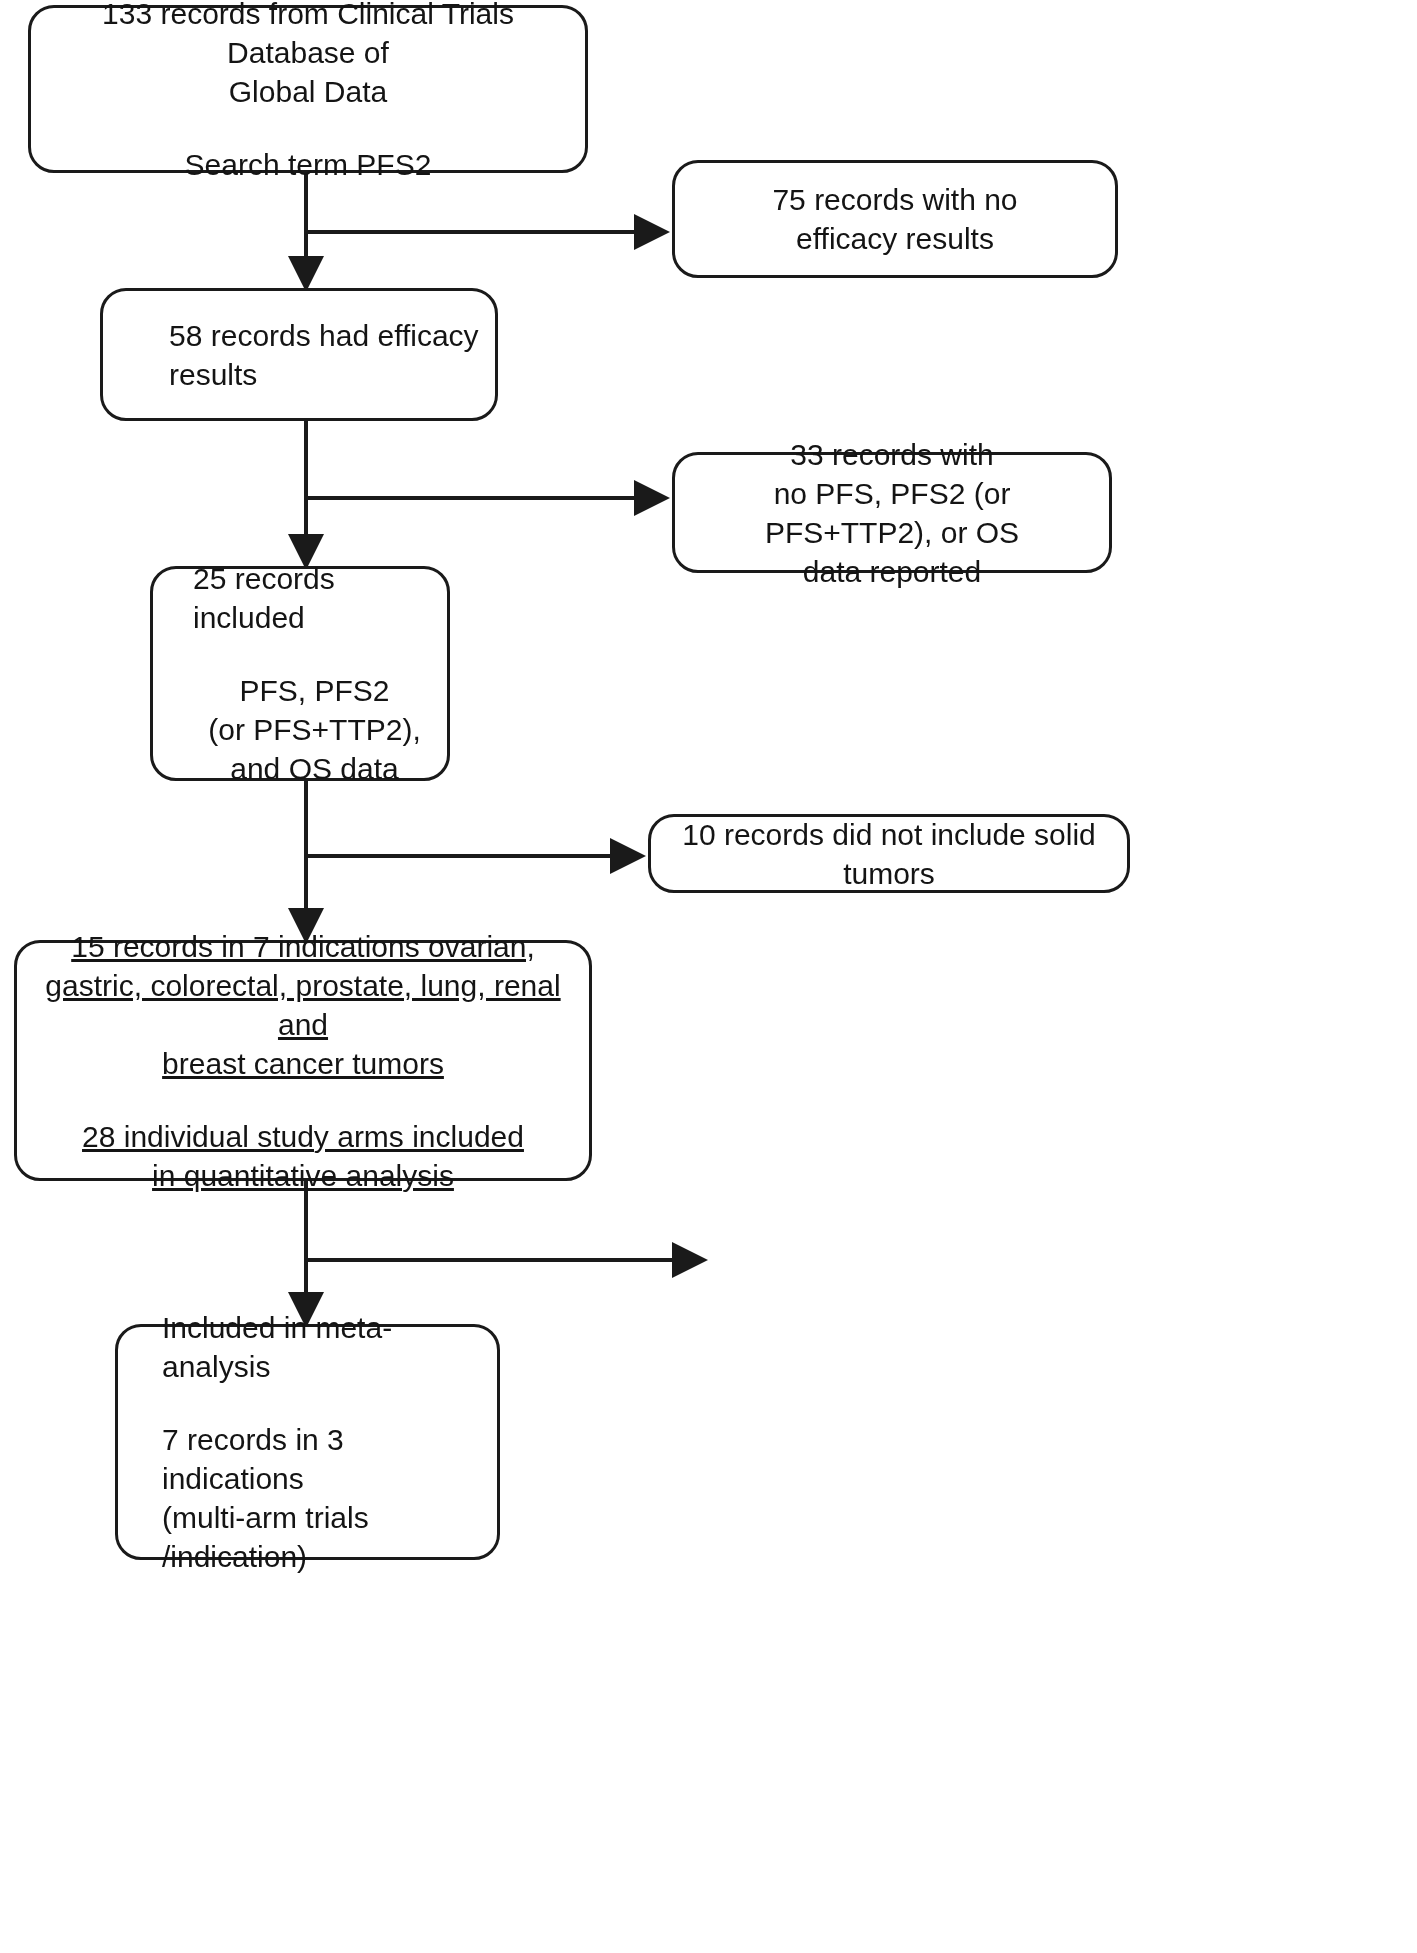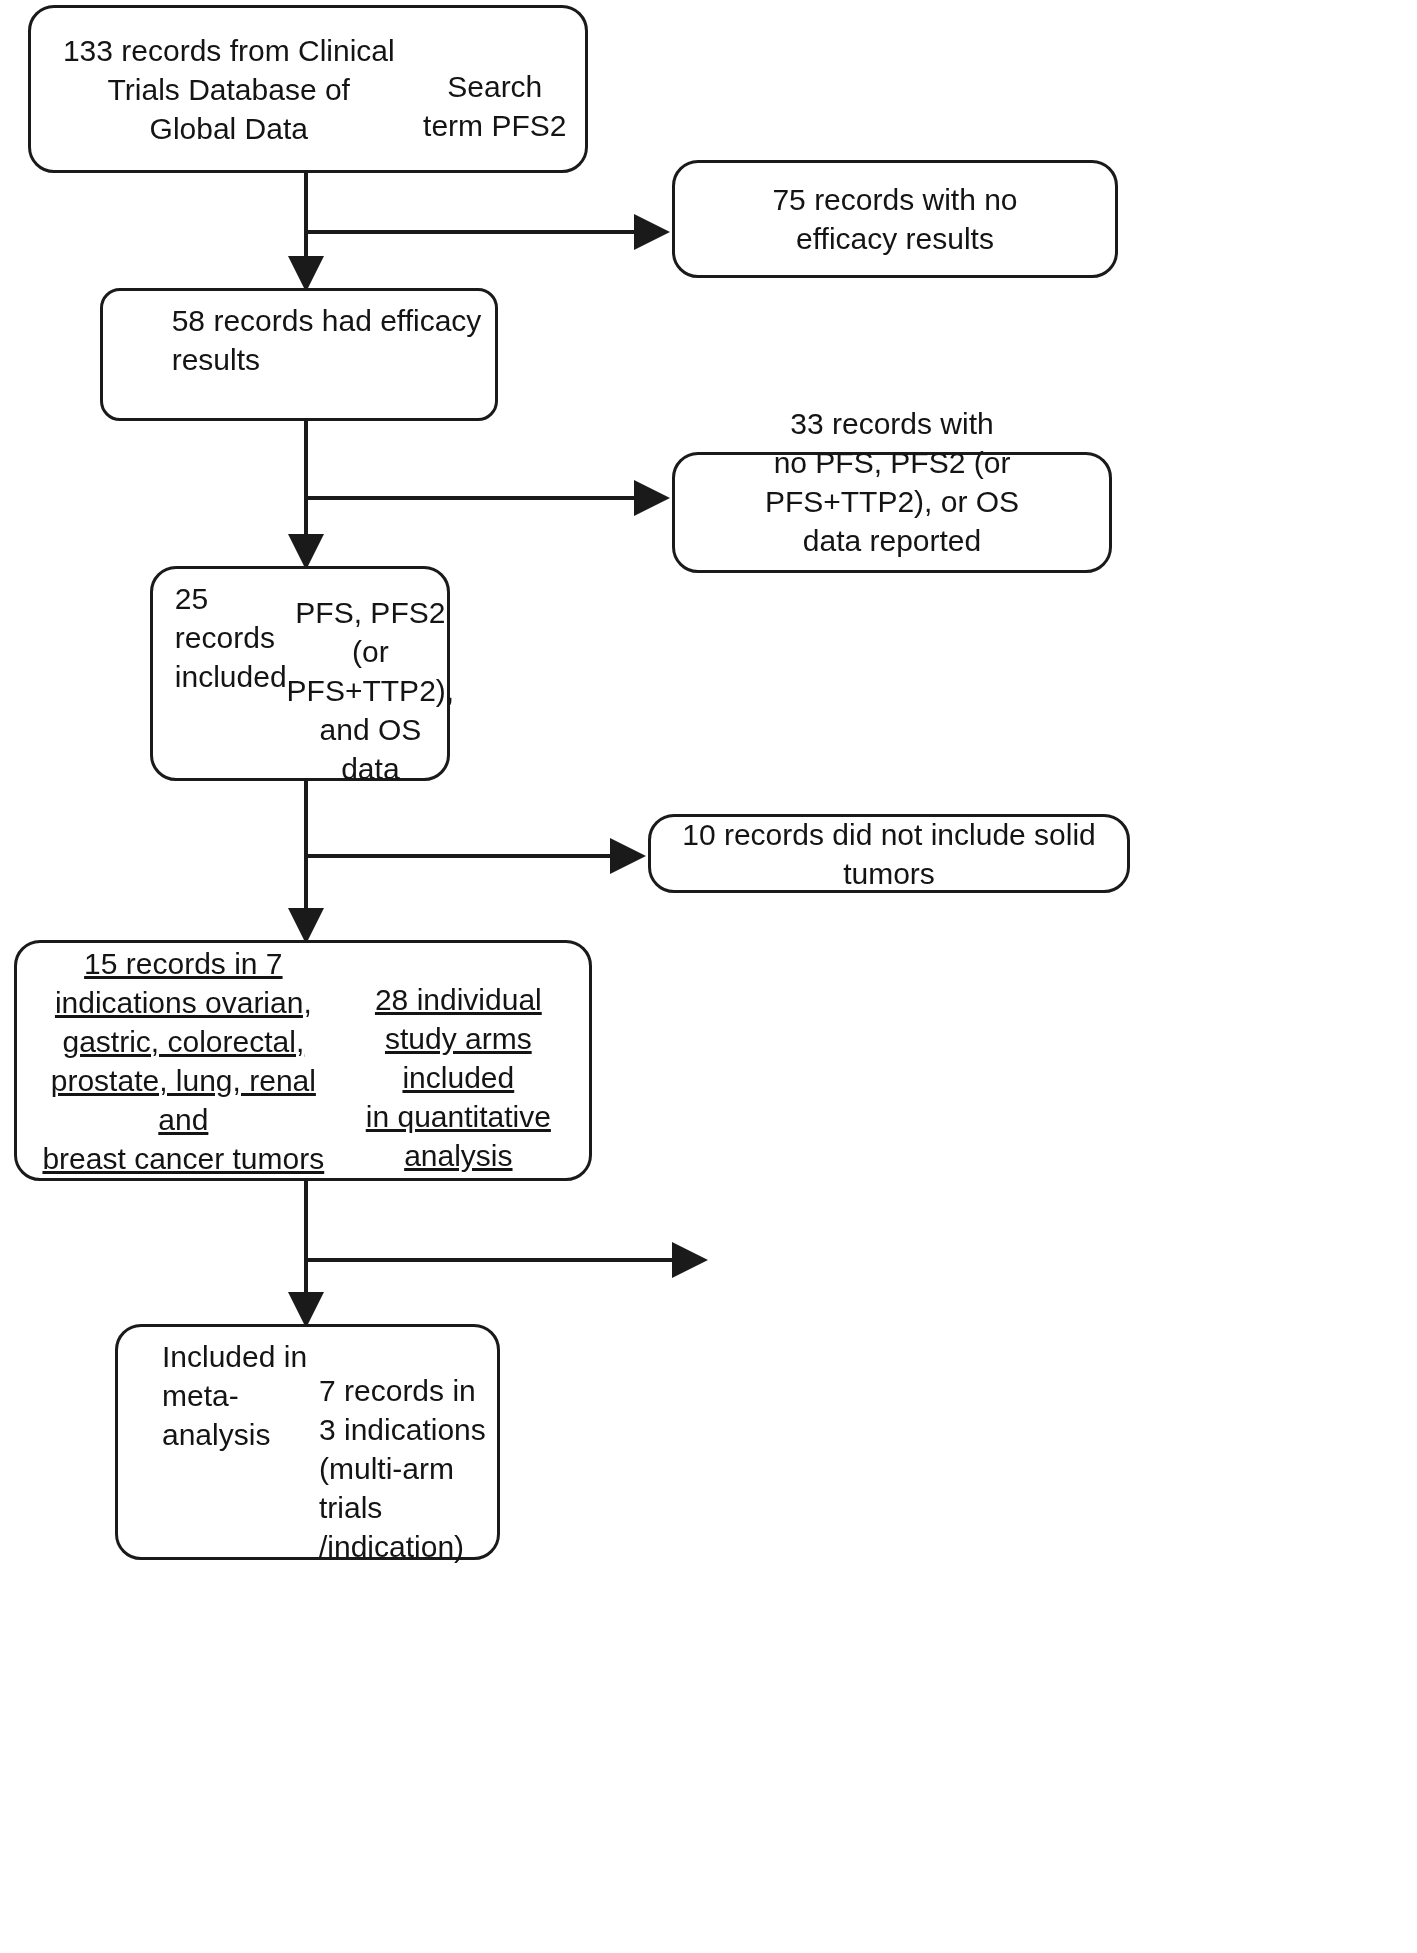--- a/index.html
+++ b/index.html
@@ -22,21 +22,21 @@
     width: 1417px;
     height: 1953px;
   }
   .node {
     position: absolute;
     box-sizing: border-box;
     border: 3px solid #1a1a1a;
     border-radius: 26px;
     background: #ffffff;
     display: flex;
-    flex-direction: row;
+    flex-direction: column;
     align-items: center;
     justify-content: center;
     color: #141414;
     font-size: 30px;
     line-height: 1.30;
     text-align: center;
     padding: 10px 11px;
   }
   .node .para {
     margin: 0;
@@ -78,21 +78,21 @@
     <p class="para">133 records from Clinical Trials Database of
 Global Data</p>
     <p class="para">Search term PFS2</p>
   </div>
 
   <div class="node" style="left:672px; top:160px; width:446px; height:118px;justify-content:center;">
     <p class="para">75 records with no
 efficacy results</p>
   </div>
 
-  <div class="node" style="left:100px; top:288px; width:398px; height:133px; align-items:flex-start; text-align:left; padding-left:66px;border-radius:20px;">
+  <div class="node" style="left:100px; top:288px; width:398px; height:133px; align-items:flex-start; text-align:left; padding-left:66px;">
     <p class="para">58 records  had efficacy
 results</p>
   </div>
 
   <div class="node" style="left:672px; top:452px; width:440px; height:121px;align-items:flex-end;">
     <p class="para">33 records with
 no PFS, PFS2 (or PFS+TTP2), or OS
 data reported</p>
   </div>
 

